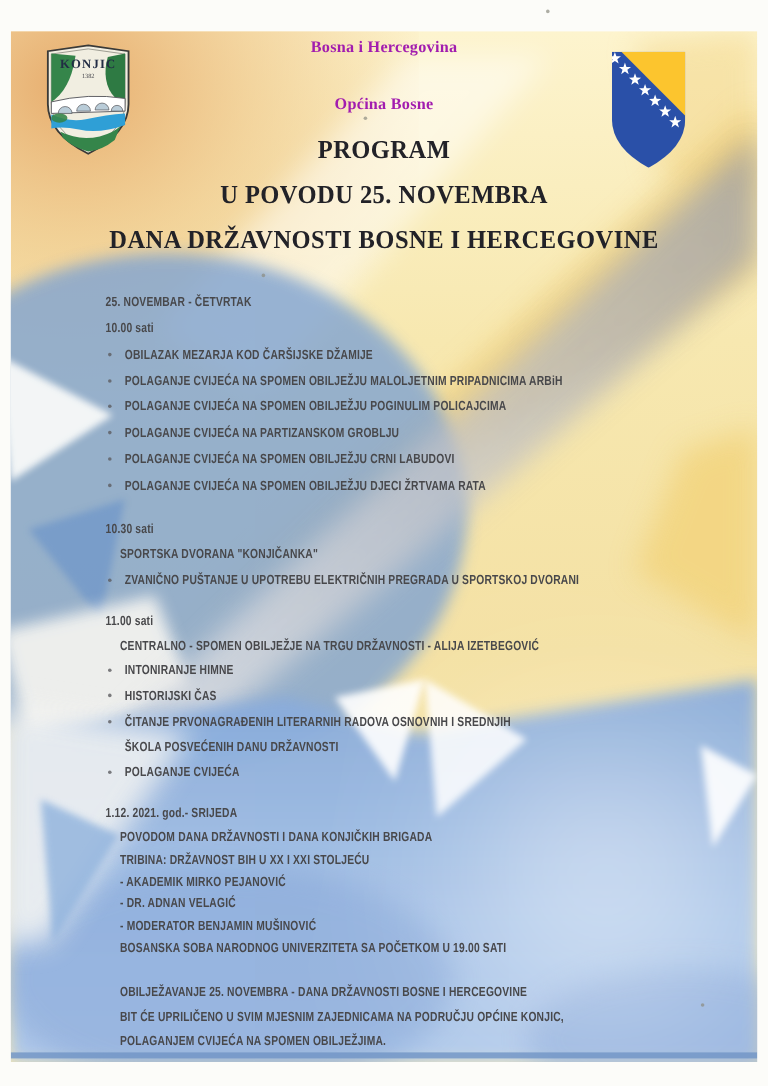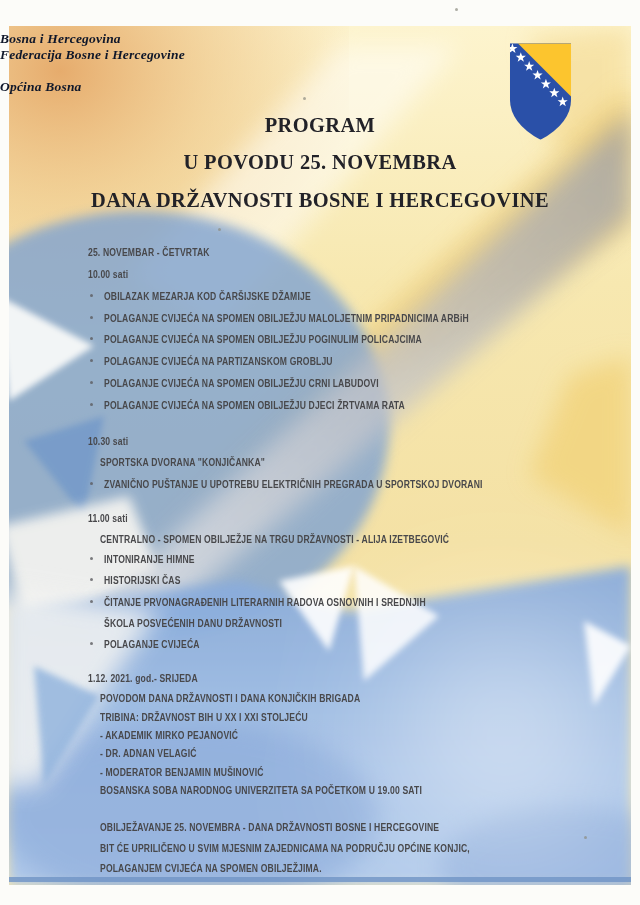--- a/index.html
+++ b/index.html
@@ -8,23 +8,23 @@
     position:relative; width:640px; height:905px; margin:0 auto;
     background:#fcfcf9; overflow:hidden;
     font-family:"Liberation Sans", sans-serif;
   }
   
   #flag-area{position:absolute; left:9px; top:26px; width:622px; height:859px;}
   #flag-area svg{display:block;}
 
   
   .org-line{
-    position:absolute; left:0; width:100%; text-align:left;
-    font-family:"Liberation Serif", serif; font-weight:bold; font-style:italic;
-    font-size:13.5px; color:#0f172a; letter-spacing:.2px; line-height:15px;
+    position:absolute; left:0; width:100%; text-align:center;
+    font-family:"Liberation Serif", serif; font-weight:bold; 
+    font-size:13.5px; color:#a21caf; letter-spacing:.2px; line-height:15px;
   }
   
   .title-line{
     position:absolute; left:0; width:100%; text-align:center;
     font-family:"Liberation Serif", serif; font-weight:bold;
     font-size:21.5px; color:#222228; letter-spacing:.4px;
     transform:scaleX(.95); line-height:24px; white-space:nowrap;
   }
   
   .bline{
@@ -110,20 +110,38 @@
       <polygon points="575,595 622,620 585,680" fill="#ffffff" opacity=".9" filter="url(#f3)"></polygon>
 
       <g transform="translate(495,710) rotate(10) scale(27)" filter="url(#f3)">
         <use href="#star5" fill="#ffffff" opacity=".94"></use>
       </g>
 
       <rect x="0" y="851" width="622" height="5" fill="#6f93c6" opacity=".8"></rect>
     </svg>
   </div>
 
+  <div class="emblem" style="left:37px; top:36px; width:73px; height:94px;">
+    <svg width="73" height="94" viewBox="0 0 76 96">
+      <path d="M38,1 L73,6 L73,52 Q73,77 38,95 Q3,77 3,52 L3,6 Z" fill="#f1eee1" stroke="#3a3a38" stroke-width="1.6"></path>
+      <path d="M38,4 L70,8.5 L70,51 Q70,74 38,91.5 Q6,74 6,51 L6,8.5 Z" fill="none" stroke="#8a8a80" stroke-width=".7"></path>
+      <path d="M6,8 L27,10 C25,23 21,38 9,48 L6,50 Z" fill="#35854a"></path>
+      <path d="M70,8 L70,49 L61,46 C53,38 51,24 55,11 Z" fill="#2e7a43"></path>
+
+      <path d="M6,50 Q38,42 70,47 L70,58 L6,60 Z" fill="#ffffff" stroke="#55555a" stroke-width=".8"></path>
+      <path d="M12,60 a6,6 0 0 1 12,0 Z M28,58 a6,6 0 0 1 12,0 Z M44,57 a6,6 0 0 1 12,0 Z M58,58 a5,5 0 0 1 10,0 Z" fill="#b9ccd8" stroke="#55555a" stroke-width=".6"></path>
+
+      <path d="M6,61 Q22,68 36,65 Q54,61 70,60 L70,70 Q48,78 30,74 Q16,71 6,73 Z" fill="#2f9fd6"></path>
+      <ellipse cx="13" cy="64" rx="7" ry="4" fill="#35854a" opacity=".9"></ellipse>
+
+      <path d="M14,76 Q30,84 48,80 Q60,77 66,71 L61,83 Q50,92 38,93 Q24,89 16,81 Z" fill="#35854a"></path>
+      <text x="38" y="21" text-anchor="middle" font-family="Liberation Serif, serif" font-weight="bold" font-size="11" letter-spacing="1" fill="#222c44">KONJIC</text>
+      <text x="38" y="29" text-anchor="middle" font-family="Liberation Serif, serif" font-size="5.5" fill="#4a4a50">1382</text>
+    </svg>
+  </div>
 
   <div class="emblem" style="left:506px; top:40px; width:69px; height:103px;">
     <svg width="69" height="103" viewBox="0 0 70 104">
       <defs>
         <clipPath id="bihClip">
           <path d="M4,3 H66 V60 Q66,84 35,101 Q4,84 4,60 Z"></path>
         </clipPath>
       </defs>
       <g clip-path="url(#bihClip)">
         <rect x="0" y="0" width="70" height="104" fill="#2a50a8"></rect>
@@ -135,22 +153,21 @@
           <use href="#star5" transform="translate(32,35.5) scale(1.08)"></use>
           <use href="#star5" transform="translate(40.5,44.5) scale(1.08)"></use>
           <use href="#star5" transform="translate(49,53.5) scale(1.08)"></use>
           <use href="#star5" transform="translate(57.5,62.5) scale(1.08)"></use>
         </g>
       </g>
     </svg>
   </div>
 
   <div class="org-line" style="top:31px">Bosna i Hercegovina</div>
-  <div class="org-line" style="top:47px">Federacija Bosne i Hercegovine</div>
-  <div class="org-line" style="top:79px">Općina Bosna</div>
+  <div class="org-line" style="top:79px">Općina Bosne</div>
 
   <div class="title-line" style="top:113px">PROGRAM</div>
   <div class="title-line" style="top:150px">U POVODU 25. NOVEMBRA</div>
   <div class="title-line" style="top:188px">DANA DRŽAVNOSTI BOSNE I HERCEGOVINE</div>
 
   <div id="schedule">
       <div class="bline" style="left: 88px; top: 246px;">25. NOVEMBAR - ČETVRTAK</div>
       <div class="bline" style="left: 88px; top: 268px;">10.00 sati</div>
       <div class="bdot" style="left: 90px; top: 294px;"></div>
       <div class="bline" style="left: 104px; top: 290px;">OBILAZAK MEZARJA KOD ČARŠIJSKE DŽAMIJE</div>

